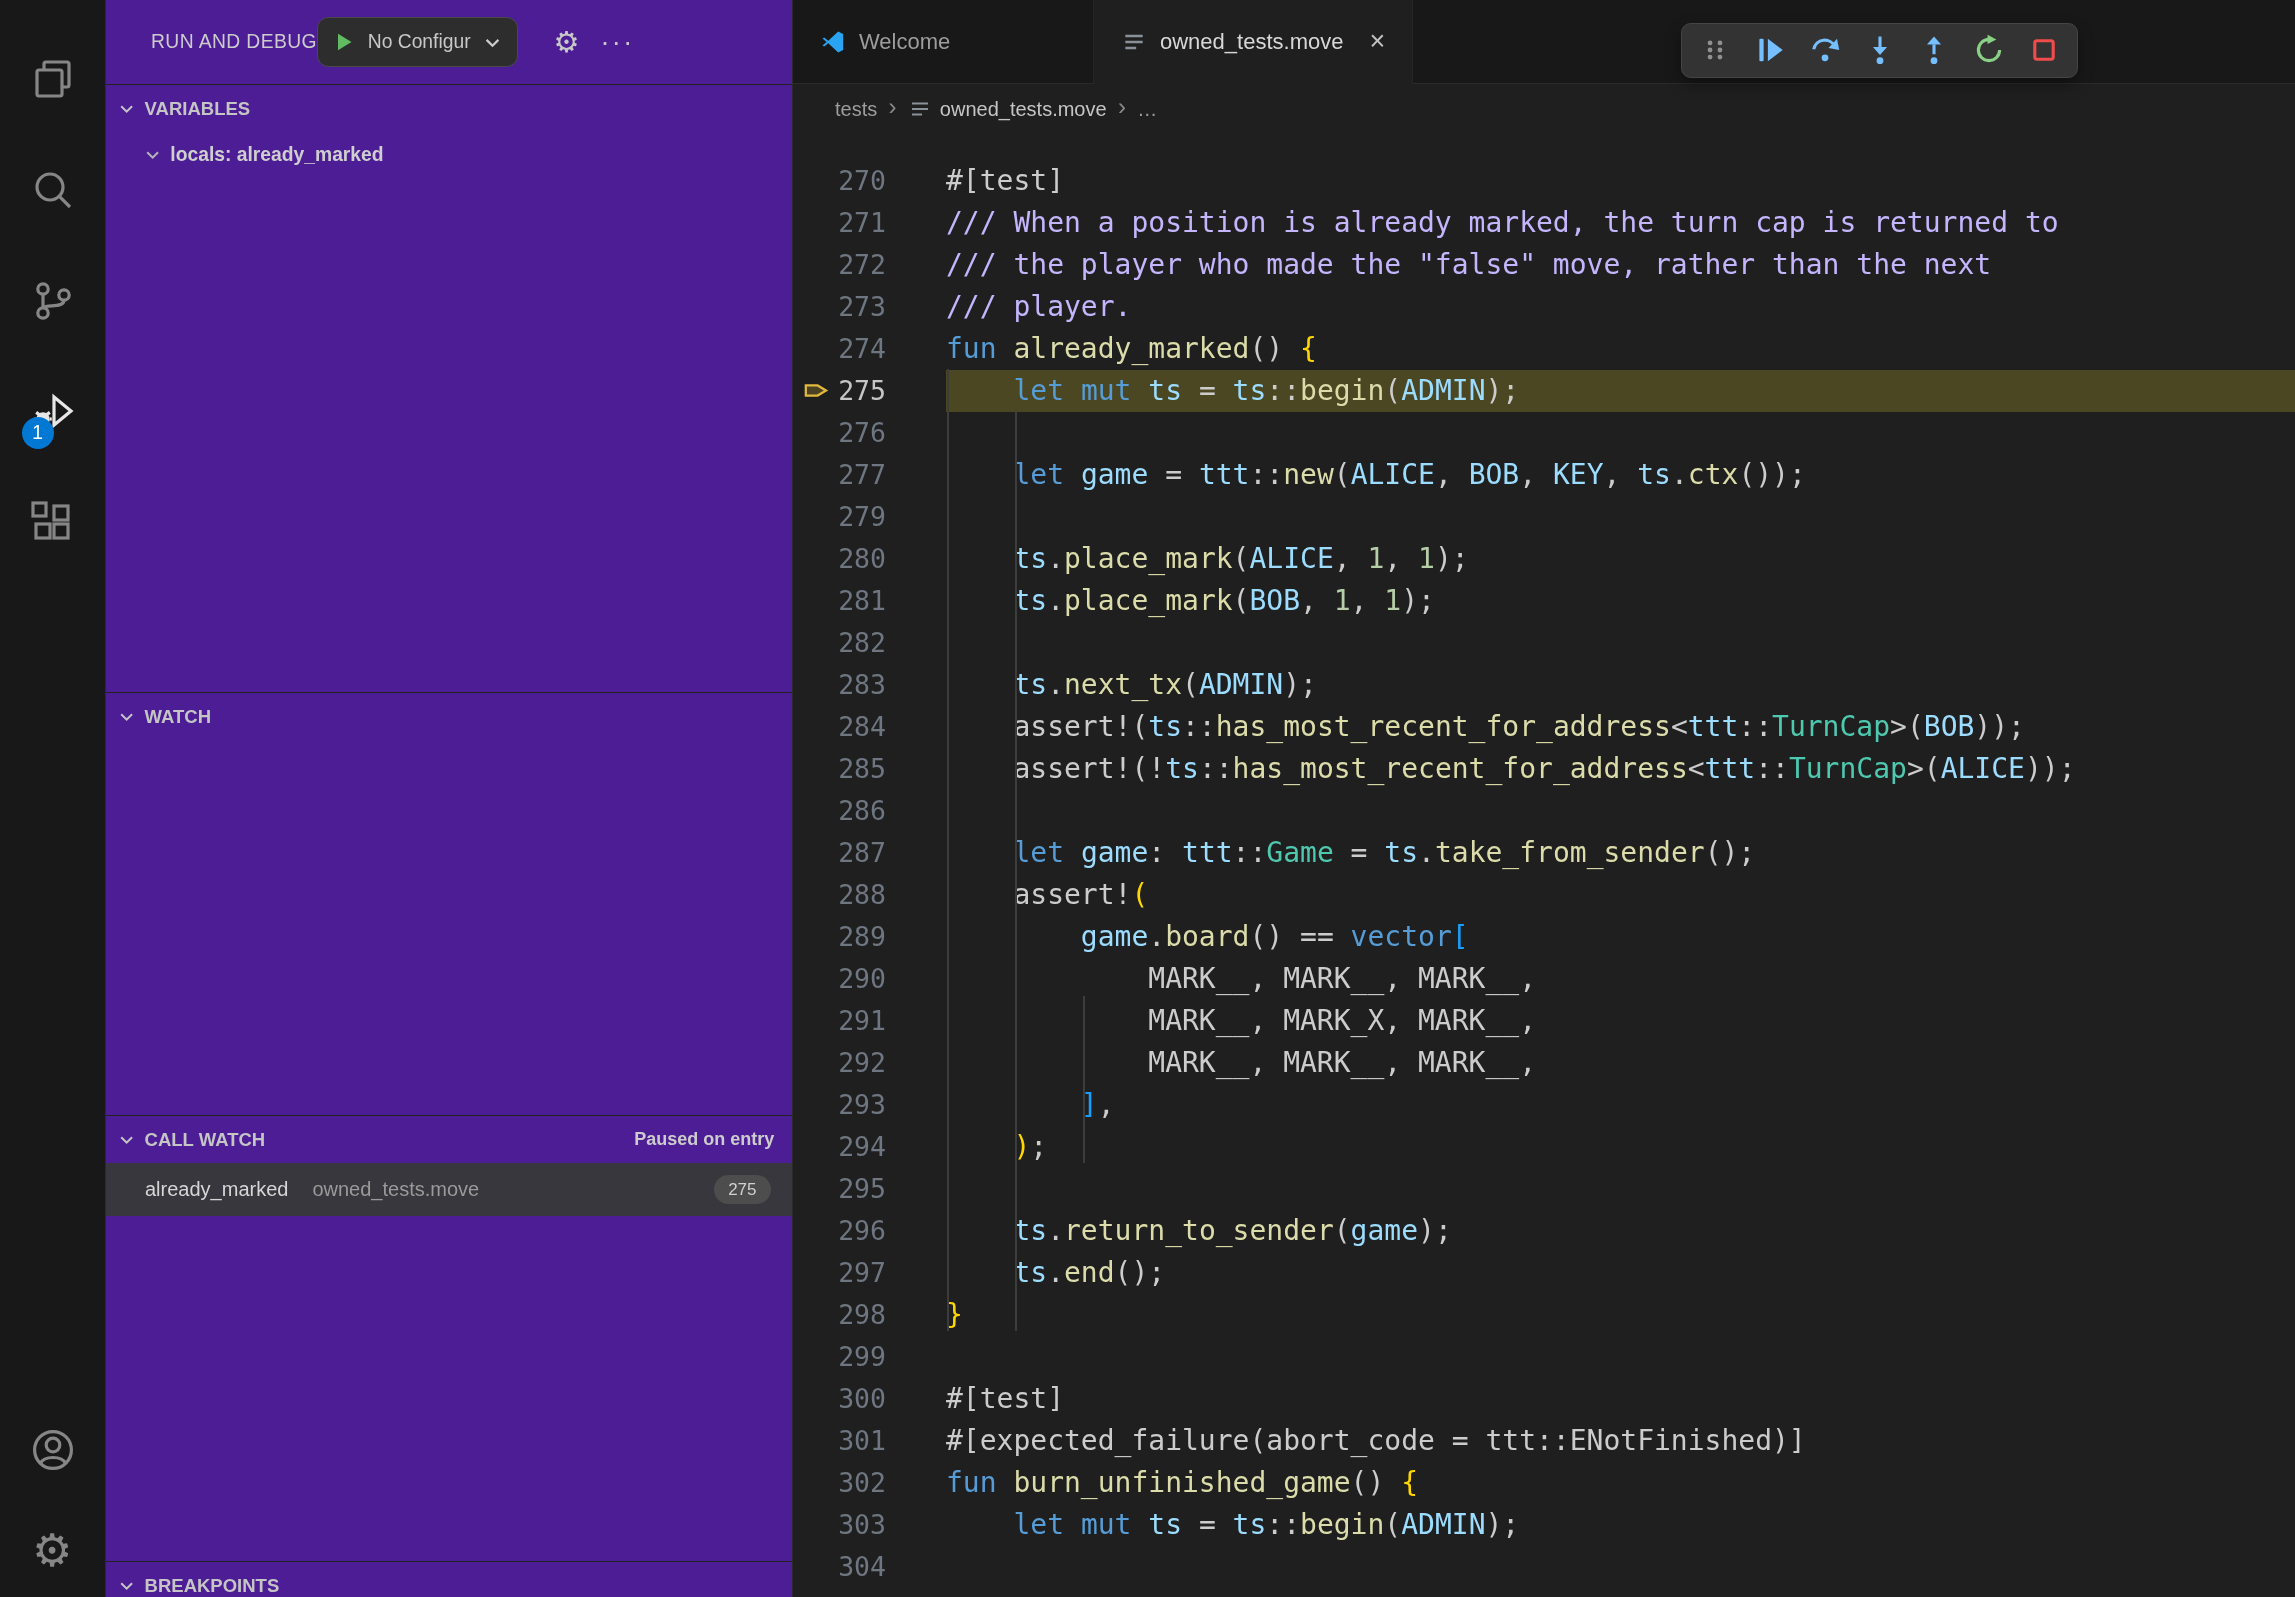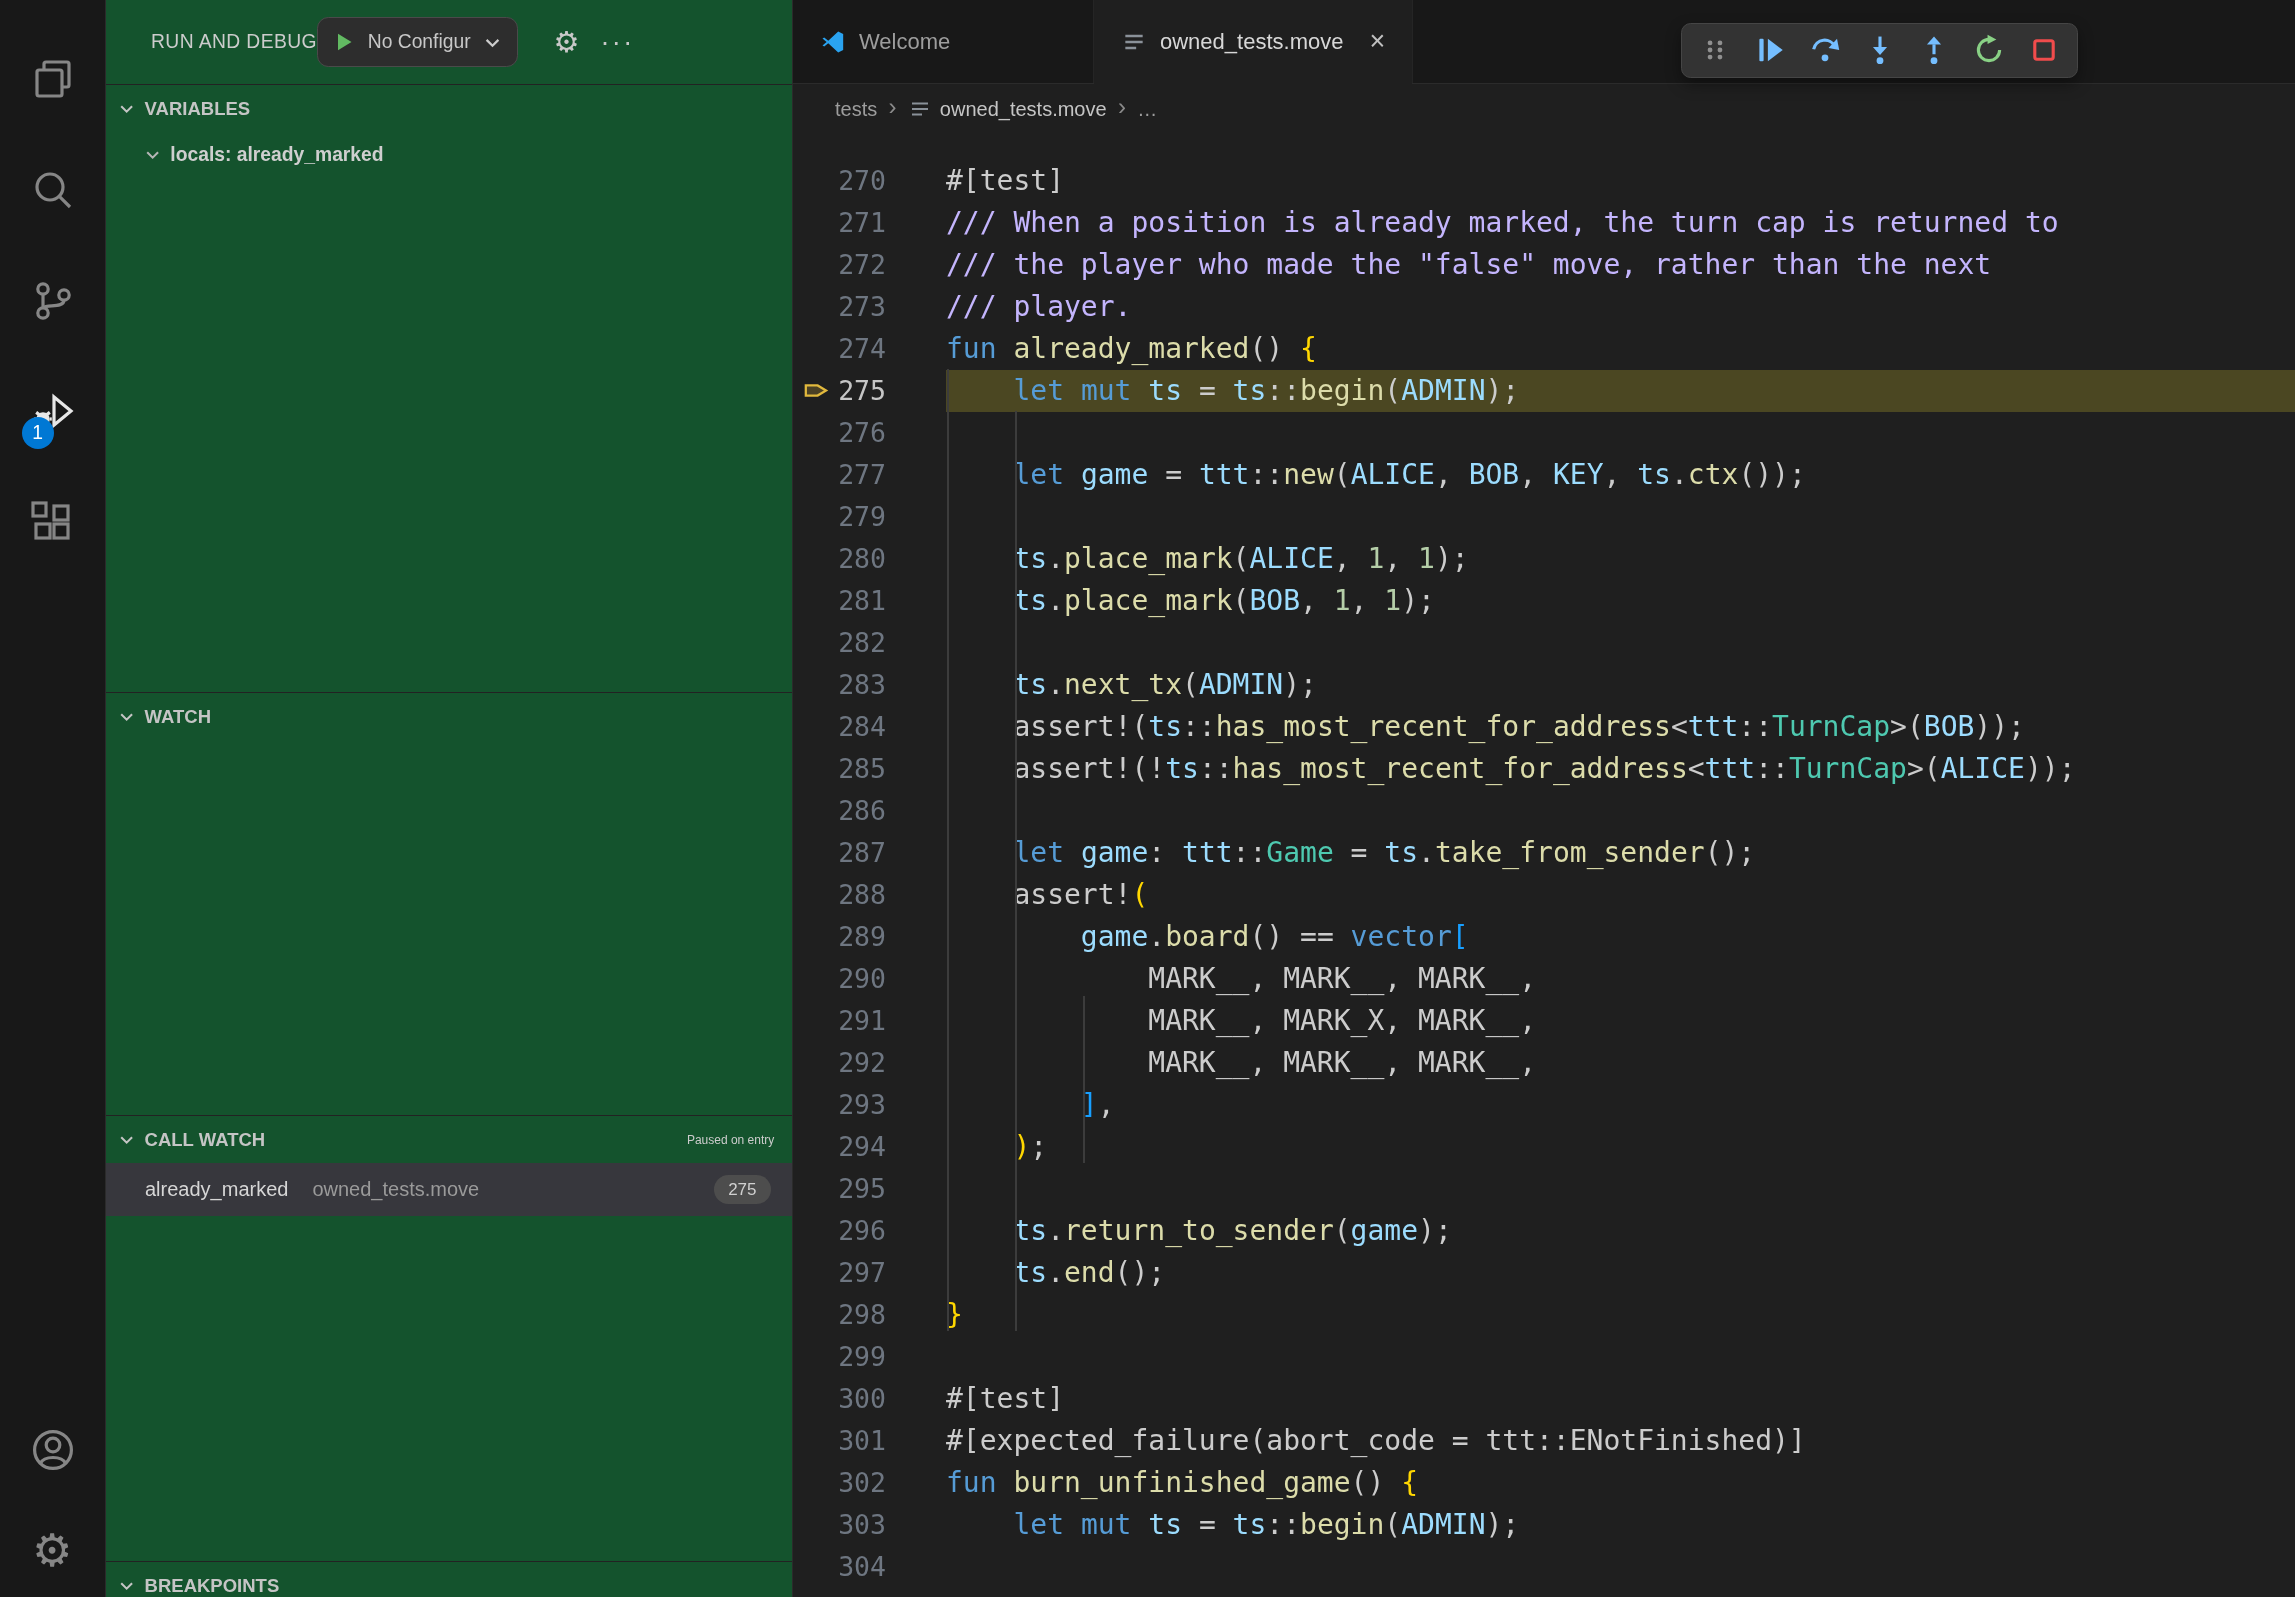--- a/index.html
+++ b/index.html
@@ -26,21 +26,21 @@
   .ab-badge {
     position: absolute; bottom: -3.2px; left: 3.2px;
     min-width: 32px; height: 32px; border-radius: 16px; padding: 0 4.8px;
     background: #0078d4; color: #ffffff; font-size: 19.3px;
     display: flex; align-items: center; justify-content: center;
   }
   .gear-glyph { font-size: 45px; line-height: 1; color: #868686; font-family: "DejaVu Sans", sans-serif; }
 
   
   .sidebar {
-    width: 687px; flex: none; background: #14532d;
+    width: 687px; flex: none; background: #4c1d95;
     border-right: 1.6px solid #2b2b2b;
     display: flex; flex-direction: column; overflow: hidden;
   }
   .sb-header { height: 84px; flex: none; display: flex; align-items: center; padding: 0 19.3px 0 45px; }
   .sb-title { font-size: 19.3px; color: #cccccc; letter-spacing: 0.4px; white-space: nowrap; }
   .config-pill {
     height: 50px; border-radius: 11.3px;
     background: #2d2d2d; border: 1.6px solid #4a4a4a;
     display: flex; align-items: center; gap: 11.3px; padding: 0 14.5px;
     cursor: default;
@@ -50,21 +50,21 @@
   .chev { width: 21px; height: 21px; stroke: currentColor; fill: none; stroke-width: 1.7; }
   .sb-gear { margin-left: 35px; font-size: 29px; color: #c8c8c8; font-family: "DejaVu Sans", sans-serif; }
   .sb-more { margin-left: 21px; font-size: 27px; color: #c8c8c8; letter-spacing: 2.4px; }
 
   .section { border-top: 1.6px solid #222222; flex: none; overflow: hidden; }
   .sec-header {
     height: 47px; display: flex; align-items: center; gap: 8px;
     padding: 0 17.7px 0 11.3px; font-size: 18.5px; font-weight: 700; color: #c5c5c5;
   }
   .sec-header .chev { width: 19.3px; height: 19.3px; color: #c5c5c5; }
-  .sec-status { margin-left: auto; font-size: 12px; font-weight: 400; color: #cccccc; }
+  .sec-status { margin-left: auto; font-size: 18px; font-weight: 700; color: #cccccc; }
   .sec-variables { height: 608px; }
   .sec-watch { height: 423px; }
   .sec-callstack { height: 446px; }
   .sec-breakpoints { flex: 1; }
   .tree-row {
     height: 45px; display: flex; align-items: center; gap: 8px;
     padding-left: 37px; font-size: 19.3px; font-weight: 700; color: #cfcfcf;
   }
   .tree-row .chev { width: 19.3px; height: 19.3px; color: #b5b5b5; }
   .frame-row {

